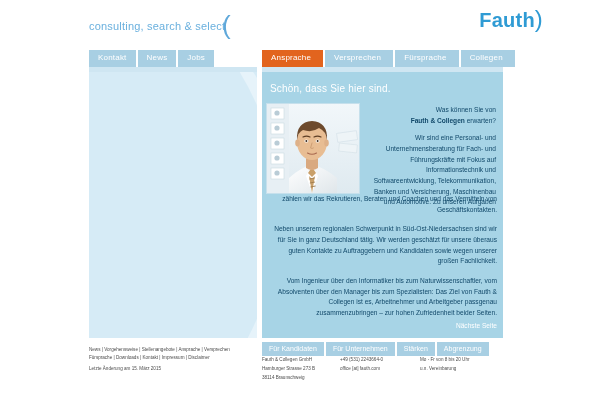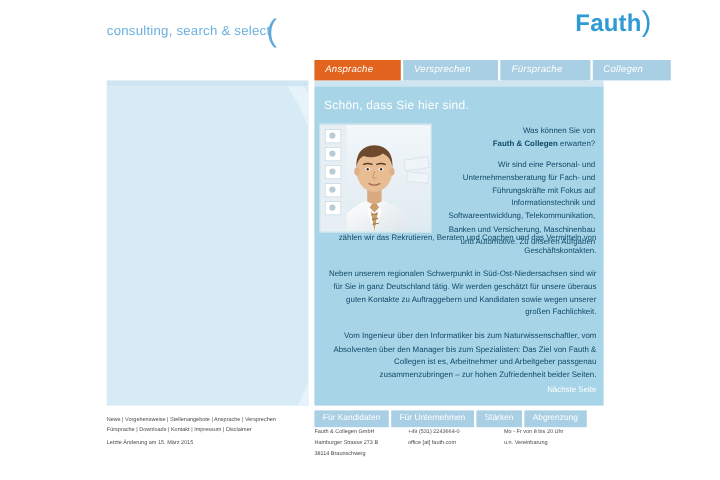--- a/index.html
+++ b/index.html
@@ -90,27 +90,26 @@
   .nav-right {
     position: absolute;
     left: 262px; top: 0;
     display: flex;
     gap: 2px;
   }
   .nav-right .tab {
     background: #a8cfe3;
     color: #ffffff;
     font-size: 8px;
-    padding: 4px 23px 4px 9px;
+    padding: 4px 12px 4px 9px;
     line-height: 1;
     height: 9px;
     white-space: nowrap;
     letter-spacing: 0.2px;
     cursor: pointer;
-    font-style: italic;
   }
   .nav-right .tab.active {
     background: #e2641e;
   }
   .nav-right-filler {
     position: absolute;
     left: 262px; top: 17px;
     width: 241px; height: 5px;
     background: #cfe6f2;
   }
@@ -262,20 +261,25 @@
   <div class="header">
     <div class="tagline">consulting, search &amp; select</div>
     <div class="tagline-paren">(</div>
     <div class="logo"><span>Fauth</span><span class="logo-paren">)</span></div>
   </div>
 
   <div class="navbar">
     <div class="nav-left-filler"></div>
     <div class="nav-right-filler"></div>
 
+    <div class="nav-left">
+      <div class="nav-item">Kontakt</div>
+      <div class="nav-item">News</div>
+      <div class="nav-item">Jobs</div>
+    </div>
 
     <div class="nav-right">
       <div class="tab active">Ansprache</div>
       <div class="tab">Versprechen</div>
       <div class="tab">Fürsprache</div>
       <div class="tab">Collegen</div>
     </div>
   </div>
 
   <div class="left-col">

